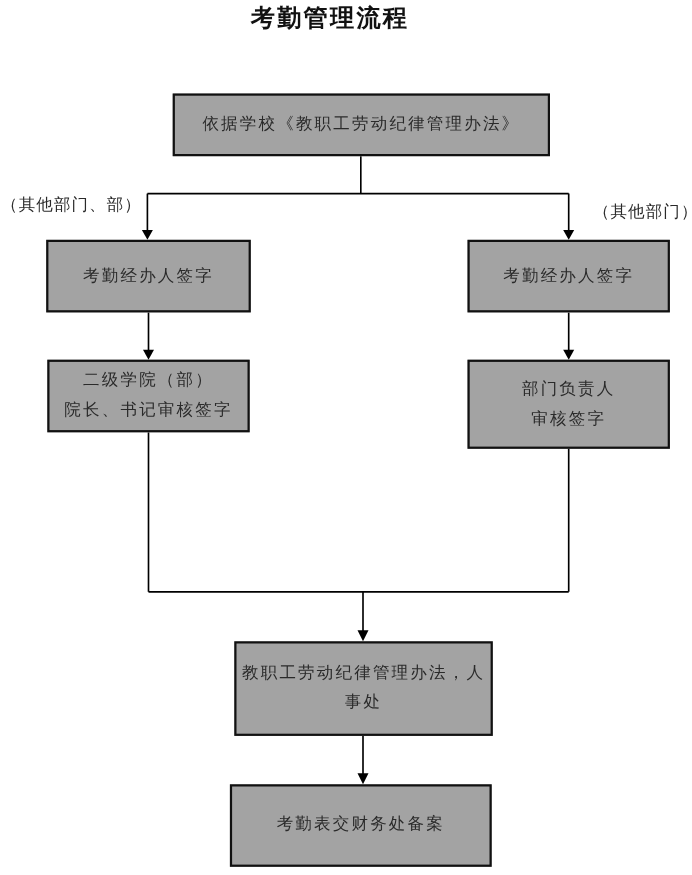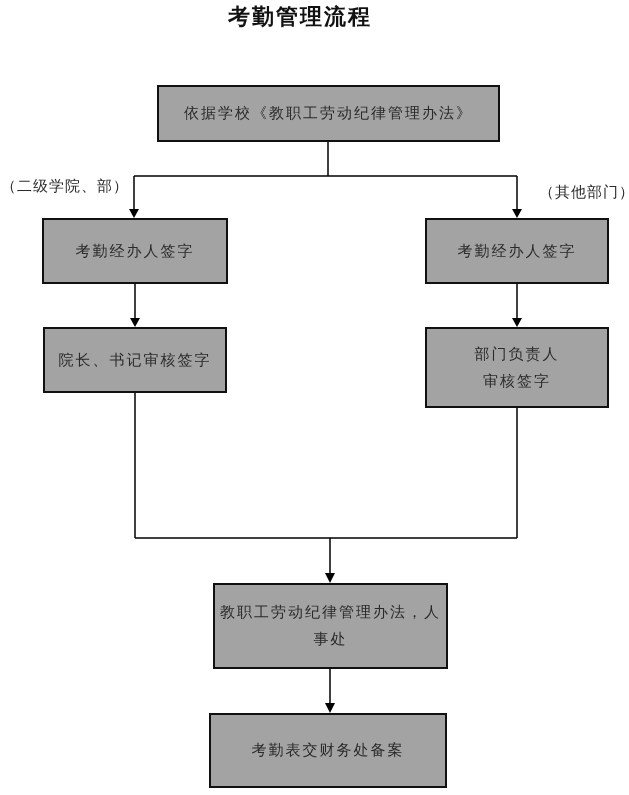--- a/index.html
+++ b/index.html
@@ -101,32 +101,33 @@
     <polygon points="325,573 335,573 330,583" fill="#000"></polygon>
 
     <line x1="330" y1="669" x2="330" y2="704" stroke="#000" stroke-width="1.5"></line>
     <polygon points="325,703 335,703 330,713" fill="#000"></polygon>
   </svg>
 
   <div class="flow-box box-policy">
     <div>依据学校《教职工劳动纪律管理办法》</div>
   </div>
 
-  <div class="branch-label label-left">（二级学院、部）</div>
+  <div class="branch-label label-left">（其他部门、部）</div>
   <div class="branch-label label-right">（其他部门）</div>
 
   <div class="flow-box box-left-sign">
     <div>考勤经办人签字</div>
   </div>
 
   <div class="flow-box box-right-sign">
     <div>考勤经办人签字</div>
   </div>
 
   <div class="flow-box box-left-review">
+    <div>二级学院（部）</div>
     <div>院长、书记审核签字</div>
   </div>
 
   <div class="flow-box box-right-review">
     <div>部门负责人</div>
     <div>审核签字</div>
   </div>
 
   <div class="flow-box box-hr">
     <div>教职工劳动纪律管理办法，人事处</div>

